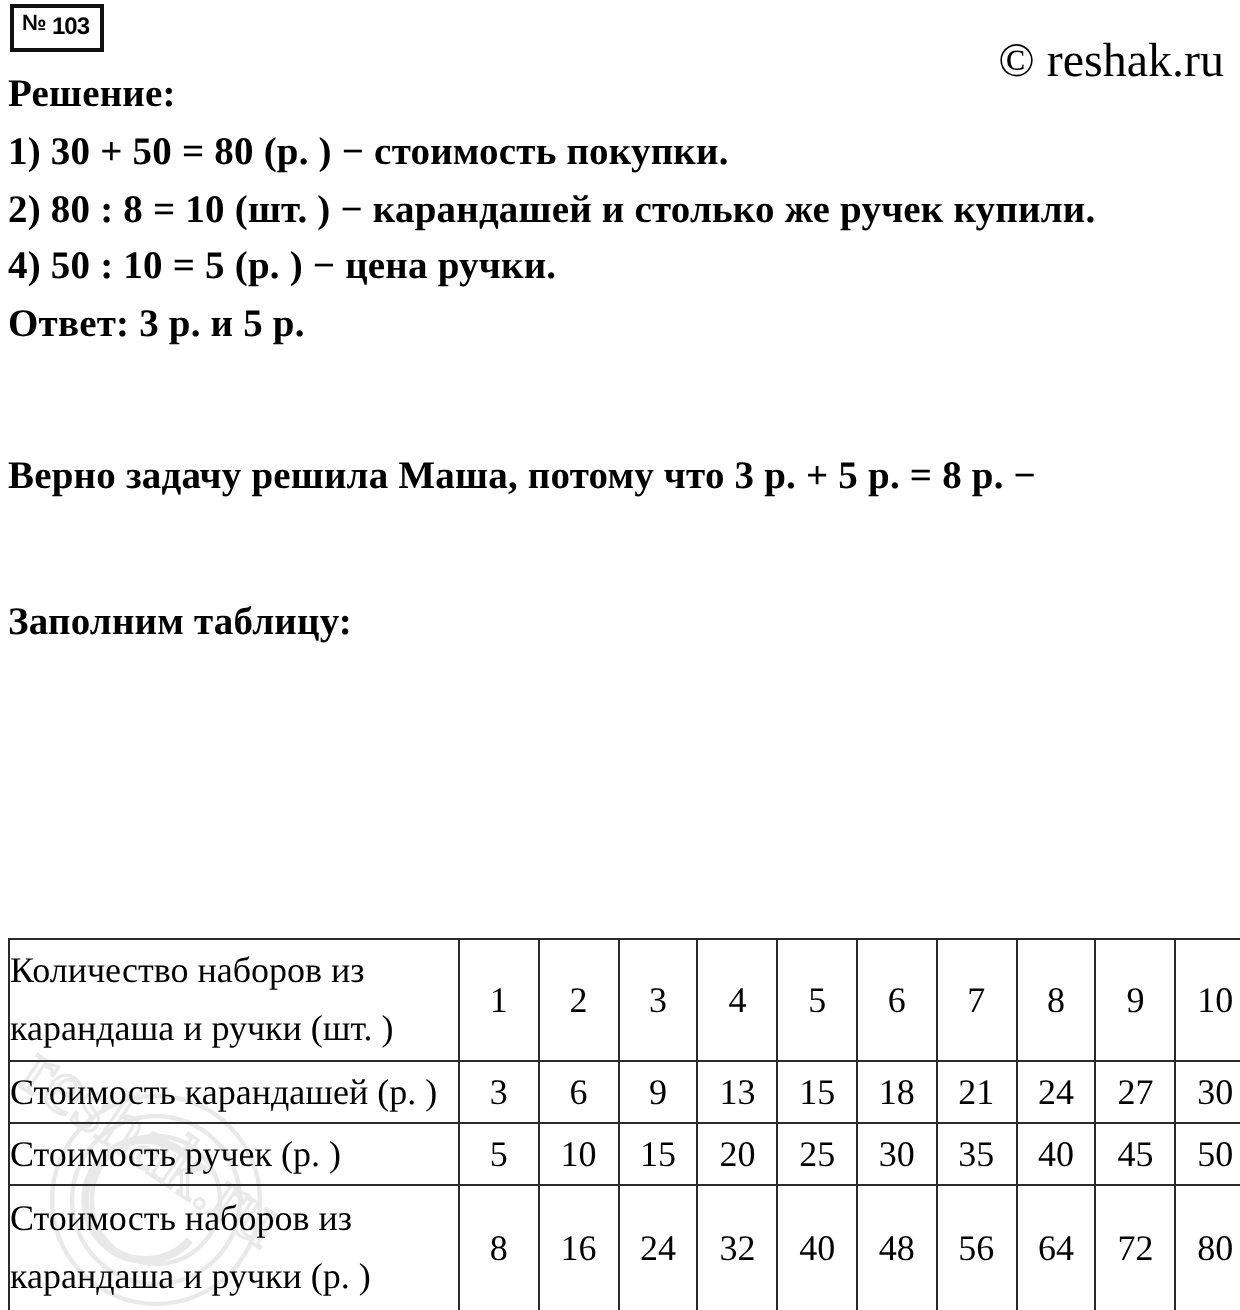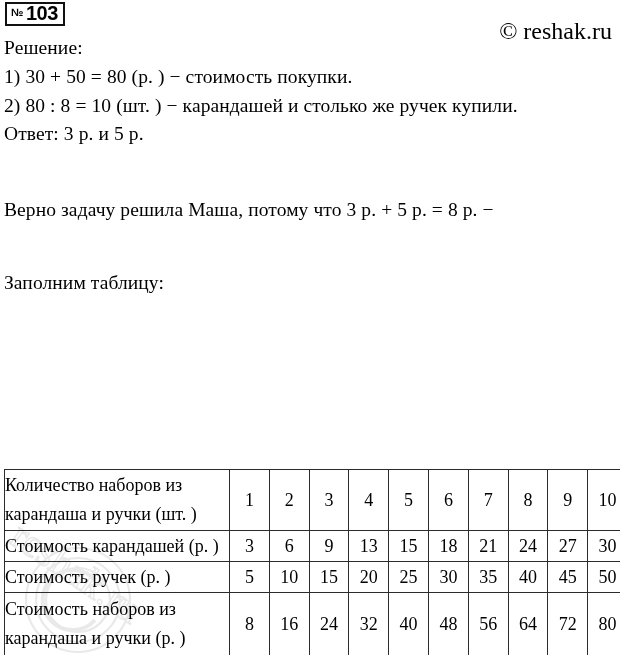--- a/index.html
+++ b/index.html
@@ -58,21 +58,21 @@
     font-family: "Liberation Sans Narrow", "Liberation Sans", sans-serif;
   }
   .task-badge .nomer {
     font-size: 11px;
     font-weight: bold;
     letter-spacing: -0.3px;
     position: relative;
     top: -1px;
   }
   .task-badge .num {
-    font-size: 20px;
+    font-size: 12px;
     font-weight: bold;
     letter-spacing: -0.5px;
   }
   .copyright {
     position: absolute;
     right: 8px;
     top: 18px;
     font-size: 24px;
     font-family: Liberation Serif, serif;
     white-space: nowrap;
@@ -84,20 +84,21 @@
     left: 4px;
     top: 34px;
     width: 614px;
     z-index: 2;
   }
   .line {
     font-size: 19.5px;
     line-height: 28.8px;
     white-space: nowrap;
     letter-spacing: 0.1px;
+    font-weight: bold;
   }
   .gap-lg { height: 47px; }
   .gap-md { height: 44px; }
 
   
   .table-wrap {
     position: absolute;
     left: 4px;
     top: 469px;
     width: 612px;
@@ -155,20 +156,21 @@
       <span class="nomer">№</span>
       <span class="num">103</span>
     </div>
     <div class="copyright">© reshak.ru</div>
   </div>
 
   <div class="content">
     <div class="line">Решение:</div>
     <div class="line">1) 30 + 50 = 80 (р. ) − стоимость покупки.</div>
     <div class="line">2) 80 : 8 = 10 (шт. ) − карандашей и столько же ручек купили.</div>
+    <div class="line">4) 50 :  10 = 5 (р. ) − цена ручки.</div>
     <div class="line">Ответ: 3 р. и 5 р.</div>
 
     <div class="gap-lg"></div>
 
     <div class="line">Верно задачу решила Маша, потому что 3 р. + 5 р. = 8 р. −</div>
 
     <div class="gap-md"></div>
 
     <div class="line">Заполним таблицу:</div>
   </div>

